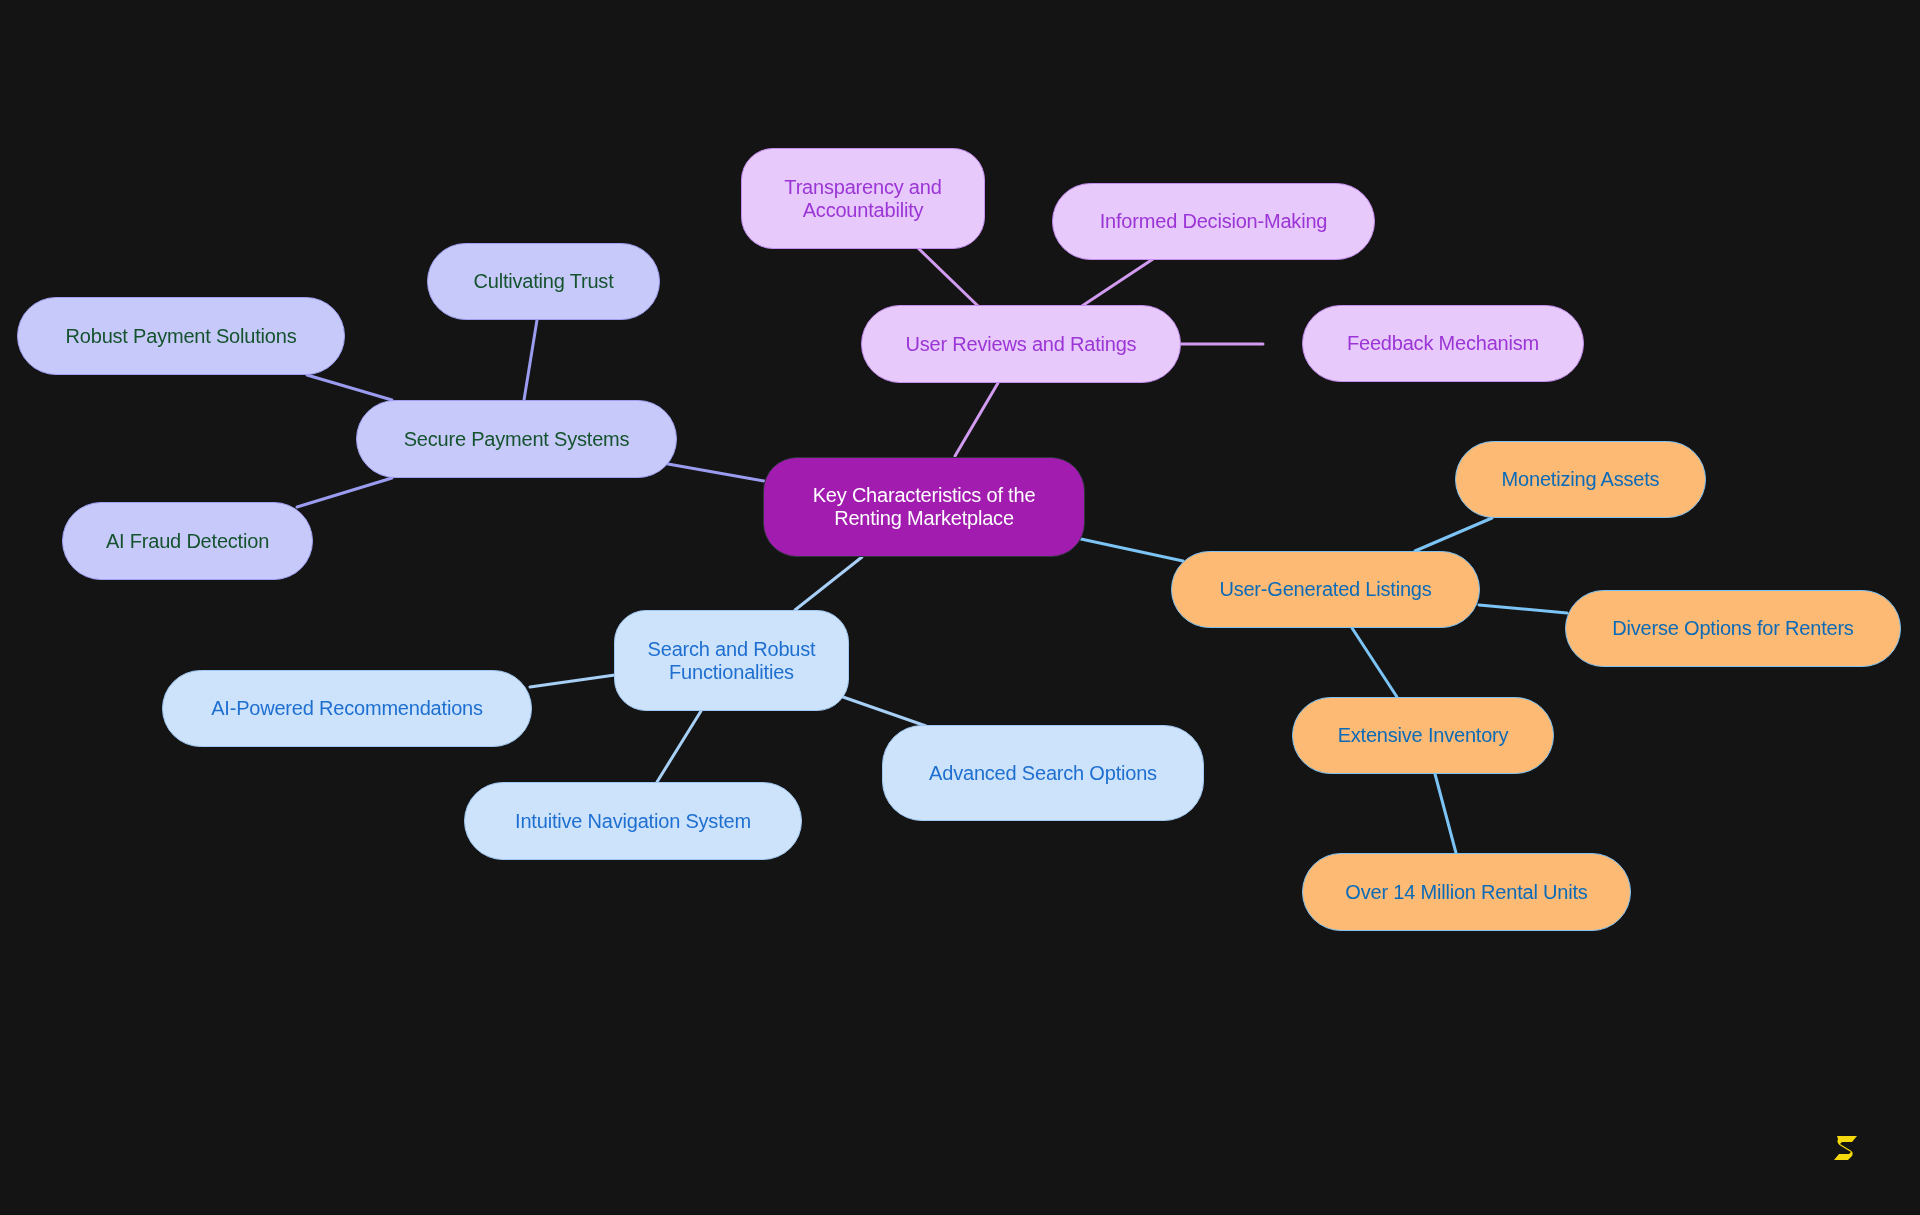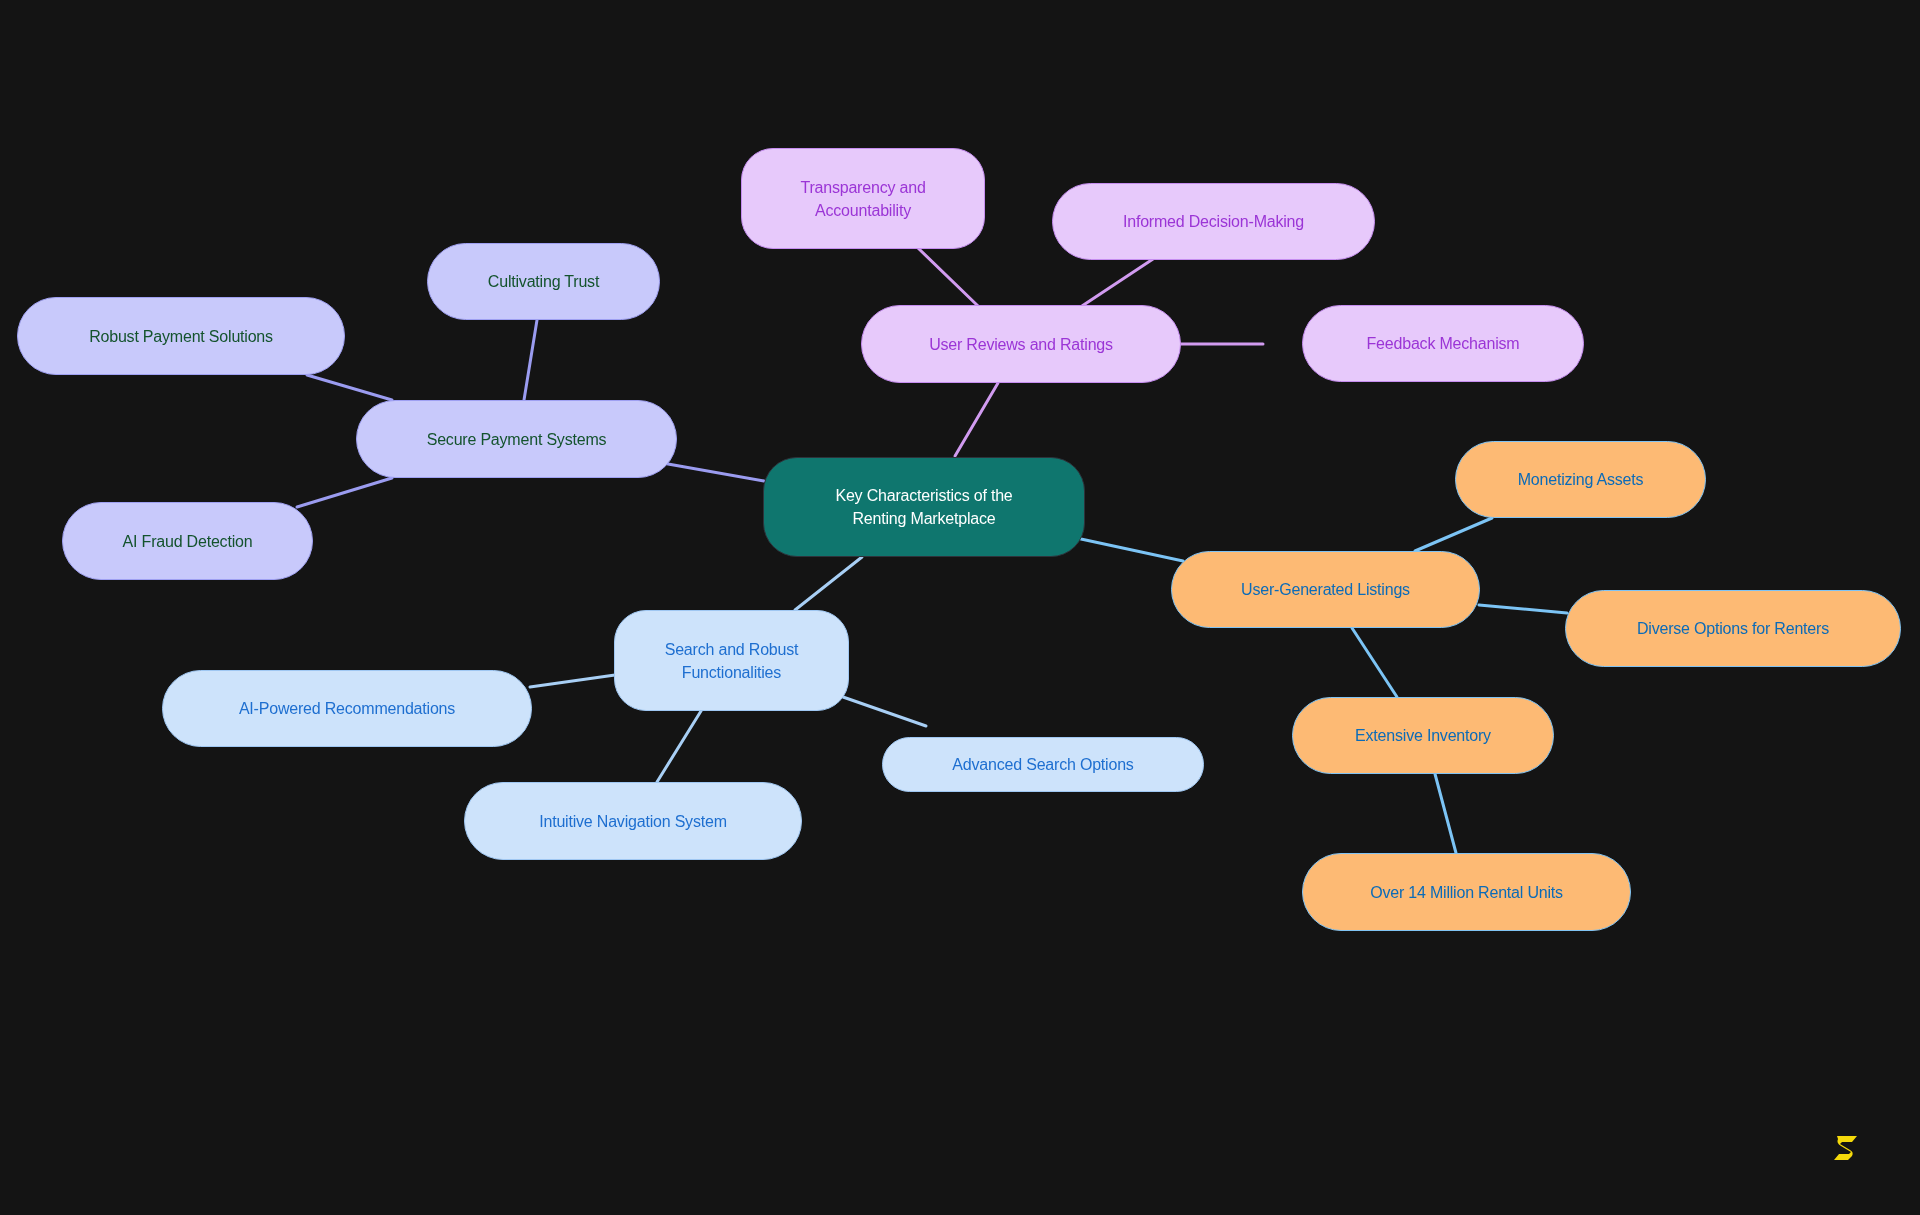--- a/index.html
+++ b/index.html
@@ -1,20 +1,20 @@
 <!DOCTYPE html>
 <html><head>
 <meta charset="utf-8">
 <style>
   html,body{margin:0;padding:0;}
   body{width:1920px;height:1215px;background:#141414;position:relative;overflow:hidden;font-family:"Liberation Sans",sans-serif;}
   #edges{position:absolute;left:0;top:0;width:1920px;height:1215px;}
-  .node{position:absolute;box-sizing:border-box;display:flex;align-items:center;justify-content:center;text-align:center;border-radius:40px;font-size:16px;line-height:23px;padding:0 18px;border:1.5px solid;letter-spacing:-0.2px;}
+  .node{position:absolute;box-sizing:border-box;display:flex;align-items:center;justify-content:center;text-align:center;border-radius:40px;font-size:20px;line-height:23px;padding:0 18px;border:1.5px solid;letter-spacing:-0.2px;}
   .node span{white-space:pre-line;}
-  .root{background:#0f766e;border-color:#2d333b;color:#ffffff;border-radius:40px;}
+  .root{background:#a21caf;border-color:#2d333b;color:#ffffff;border-radius:40px;}
   .purple{background:#e7c9fb;border-color:#c68df0;color:#9b35d6;}
   .indigo{background:#c8c9fb;border-color:#9fa0f2;color:#14532d;}
   .sky{background:#fdba74;border-color:#80c3f3;color:#0b6bb8;}
   .pale{background:#cde3fb;border-color:#9fc7f2;color:#1e6fd0;}
   .logo{position:absolute;left:1831px;top:1133px;width:30px;height:30px;}
 </style>
 </head>
 <body>
 
 <svg id="edges" viewBox="0 0 1920 1215">
@@ -92,21 +92,21 @@
   <span>Over 14 Million Rental Units</span>
 </div>
 
 <div class="node pale" style="left:614px;top:610px;width:235px;height:101px;border-radius:32px;">
   <span>Search and Robust
 Functionalities</span>
 </div>
 <div class="node pale" style="left:162px;top:670px;width:370px;height:77px;">
   <span>AI-Powered Recommendations</span>
 </div>
-<div class="node pale" style="left:882px;top:725px;width:322px;height:55px;margin-top:12px;">
+<div class="node pale" style="left:882px;top:725px;width:322px;height:96px;">
   <span>Advanced Search Options</span>
 </div>
 <div class="node pale" style="left:464px;top:782px;width:338px;height:78px;">
   <span>Intuitive Navigation System</span>
 </div>
 
 <svg class="logo" viewBox="0 0 30 30">
   <path d="M6 3 H26 L21 9 H11 L9 11 L19 17 Q23 19 21 23 L17 27 H3 L8 21 H18 L20 19 L10 13 Q5 10 7 6 Z" fill="#f5d90a"></path>
 </svg>
 

